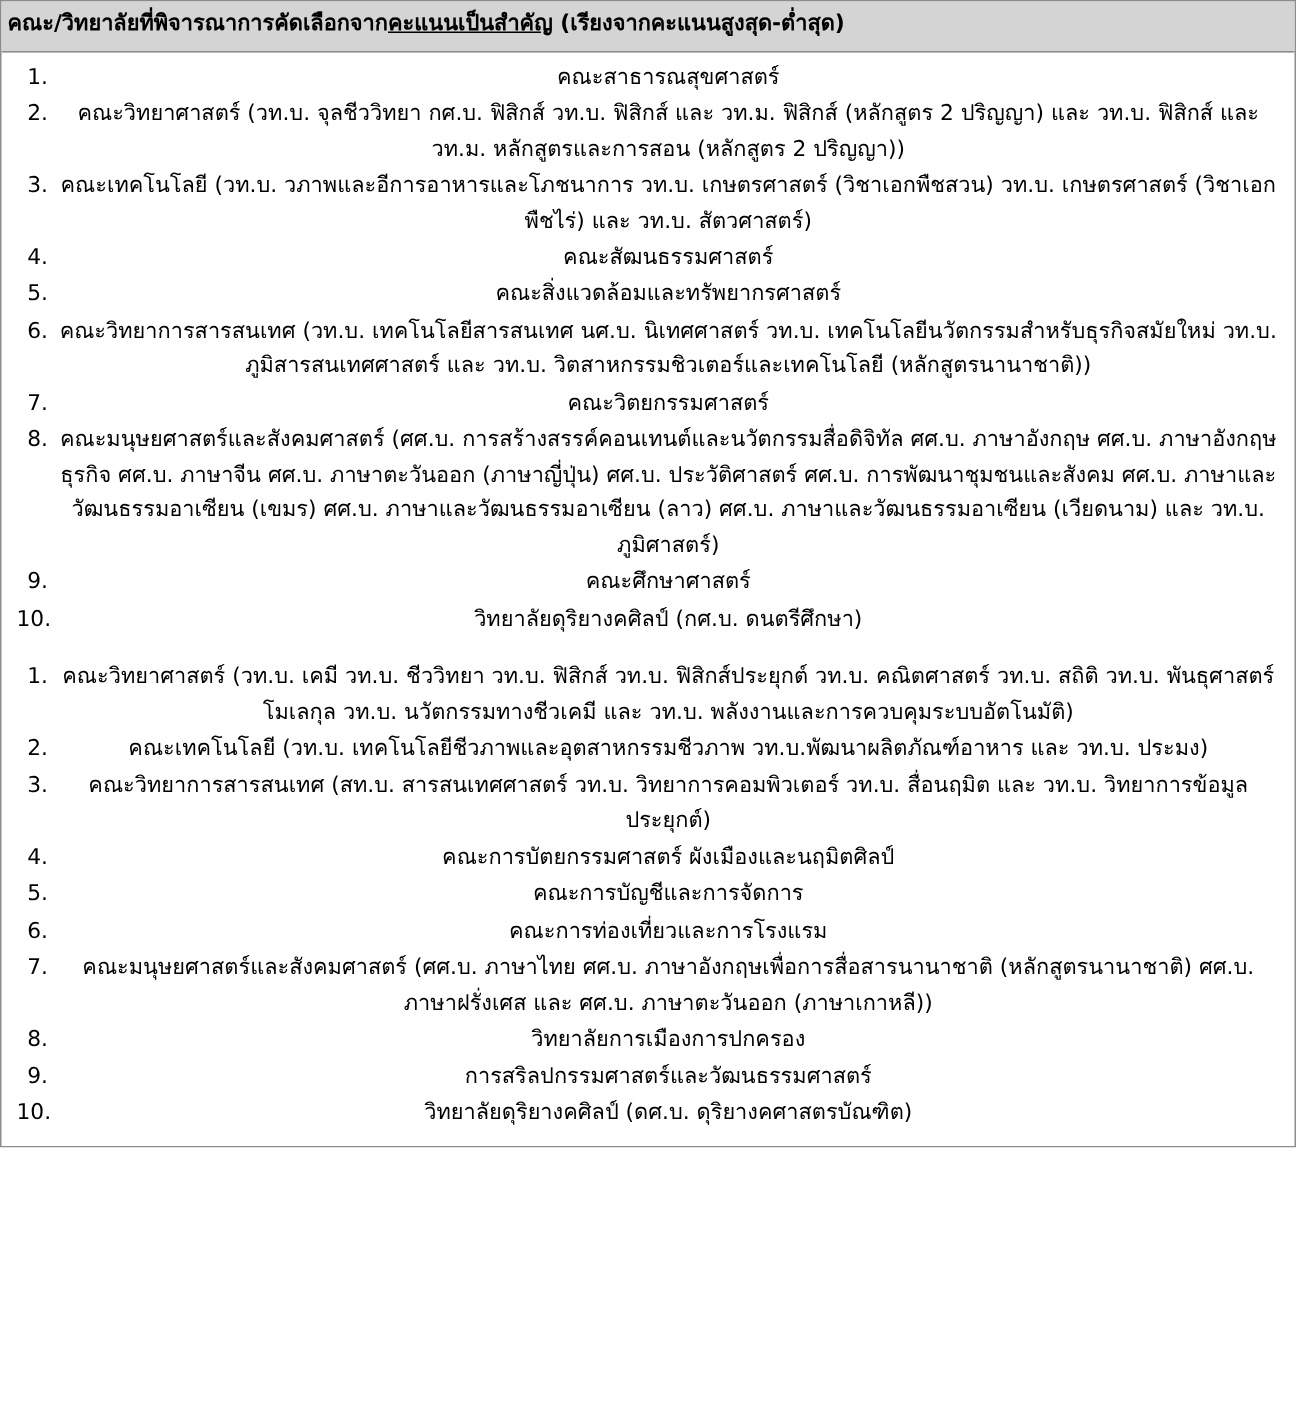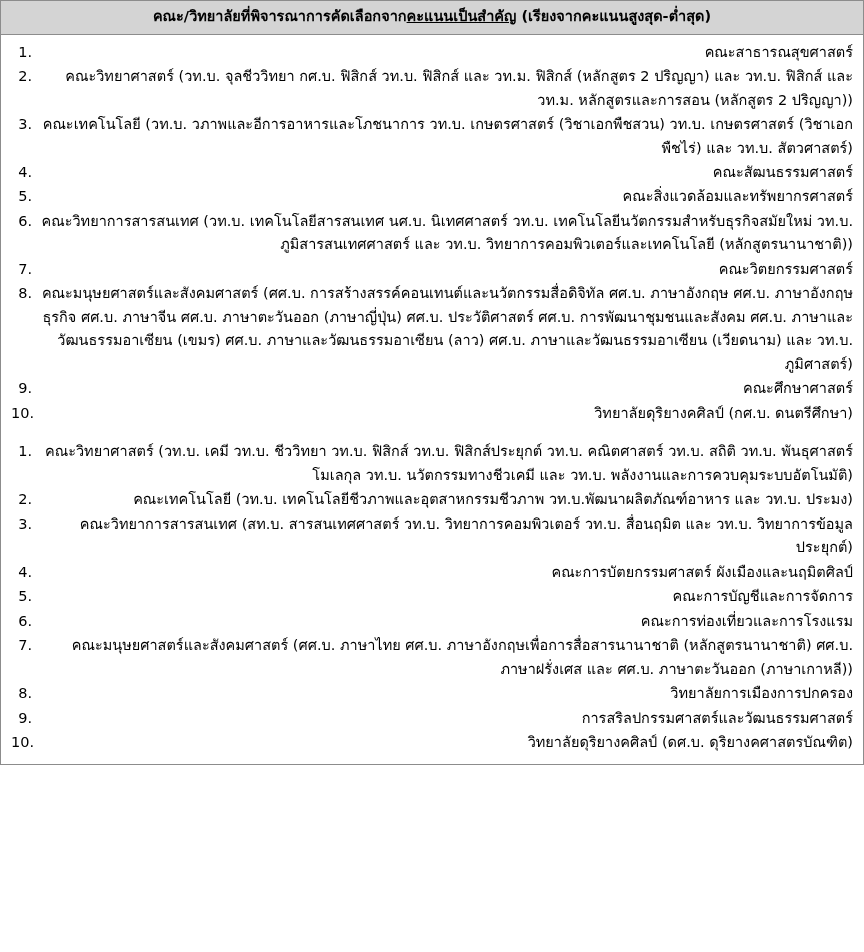--- a/index.html
+++ b/index.html
@@ -15,21 +15,21 @@
   }
   .doc {
     width: 864px;
     border: 1px solid #8c8c8c;
     border-collapse: collapse;
   }
   .section-header {
     background: #d4d4d4;
     border-bottom: 1px solid #8c8c8c;
     border-top: 1px solid #8c8c8c;
-    text-align: center;
+    text-align: left;
     font-weight: bold;
     font-size: 14.5px;
     padding: 6px 4px 7px 4px;
     line-height: 1.35;
   }
   .section-header.first {
     border-top: none;
   }
   .section-header .u {
     text-decoration: underline;
@@ -51,21 +51,21 @@
   }
   ol.items > li .num {
     flex: 0 0 auto;
     width: 27px;
     text-align: right;
     padding-right: 6px;
     white-space: nowrap;
   }
   ol.items > li .txt {
     flex: 1 1 auto;
-    text-align: right;
+    text-align: center;
   }
 </style>
 </head>
 <body>
 
 <div class="doc">
 
   <div class="section-header first">
     <span>คณะ/วิทยาลัยที่พิจารณาการคัดเลือกจาก</span><span class="u">คะแนนเป็นสำคัญ</span><span> (เรียงจากคะแนนสูงสุด-ต่ำสุด)</span>
   </div>
@@ -86,21 +86,21 @@
       <li>
         <span class="num">4.</span>
         <span class="txt">คณะสัฒนธรรมศาสตร์</span>
       </li>
       <li>
         <span class="num">5.</span>
         <span class="txt">คณะสิ่งแวดล้อมและทรัพยากรศาสตร์</span>
       </li>
       <li>
         <span class="num">6.</span>
-        <span class="txt">คณะวิทยาการสารสนเทศ (วท.บ. เทคโนโลยีสารสนเทศ นศ.บ. นิเทศศาสตร์ วท.บ. เทคโนโลยีนวัตกรรมสำหรับธุรกิจสมัยใหม่ วท.บ. ภูมิสารสนเทศศาสตร์ และ วท.บ. วิทยาการคอมพิวเตอร์และเทคโนโลยี (หลักสูตรนานาชาติ))</span>
+        <span class="txt">คณะวิทยาการสารสนเทศ (วท.บ. เทคโนโลยีสารสนเทศ นศ.บ. นิเทศศาสตร์ วท.บ. เทคโนโลยีนวัตกรรมสำหรับธุรกิจสมัยใหม่ วท.บ. ภูมิสารสนเทศศาสตร์ และ วท.บ. วิตสาหกรรมชิวเตอร์และเทคโนโลยี (หลักสูตรนานาชาติ))</span>
       </li>
       <li>
         <span class="num">7.</span>
         <span class="txt">คณะวิตยกรรมศาสตร์</span>
       </li>
       <li>
         <span class="num">8.</span>
         <span class="txt">คณะมนุษยศาสตร์และสังคมศาสตร์ (ศศ.บ. การสร้างสรรค์คอนเทนต์และนวัตกรรมสื่อดิจิทัล ศศ.บ. ภาษาอังกฤษ ศศ.บ. ภาษาอังกฤษธุรกิจ ศศ.บ. ภาษาจีน ศศ.บ. ภาษาตะวันออก (ภาษาญี่ปุ่น) ศศ.บ. ประวัติศาสตร์ ศศ.บ. การพัฒนาชุมชนและสังคม ศศ.บ. ภาษาและวัฒนธรรมอาเซียน (เขมร) ศศ.บ. ภาษาและวัฒนธรรมอาเซียน (ลาว) ศศ.บ. ภาษาและวัฒนธรรมอาเซียน (เวียดนาม) และ วท.บ. ภูมิศาสตร์)</span>
       </li>
       <li>

